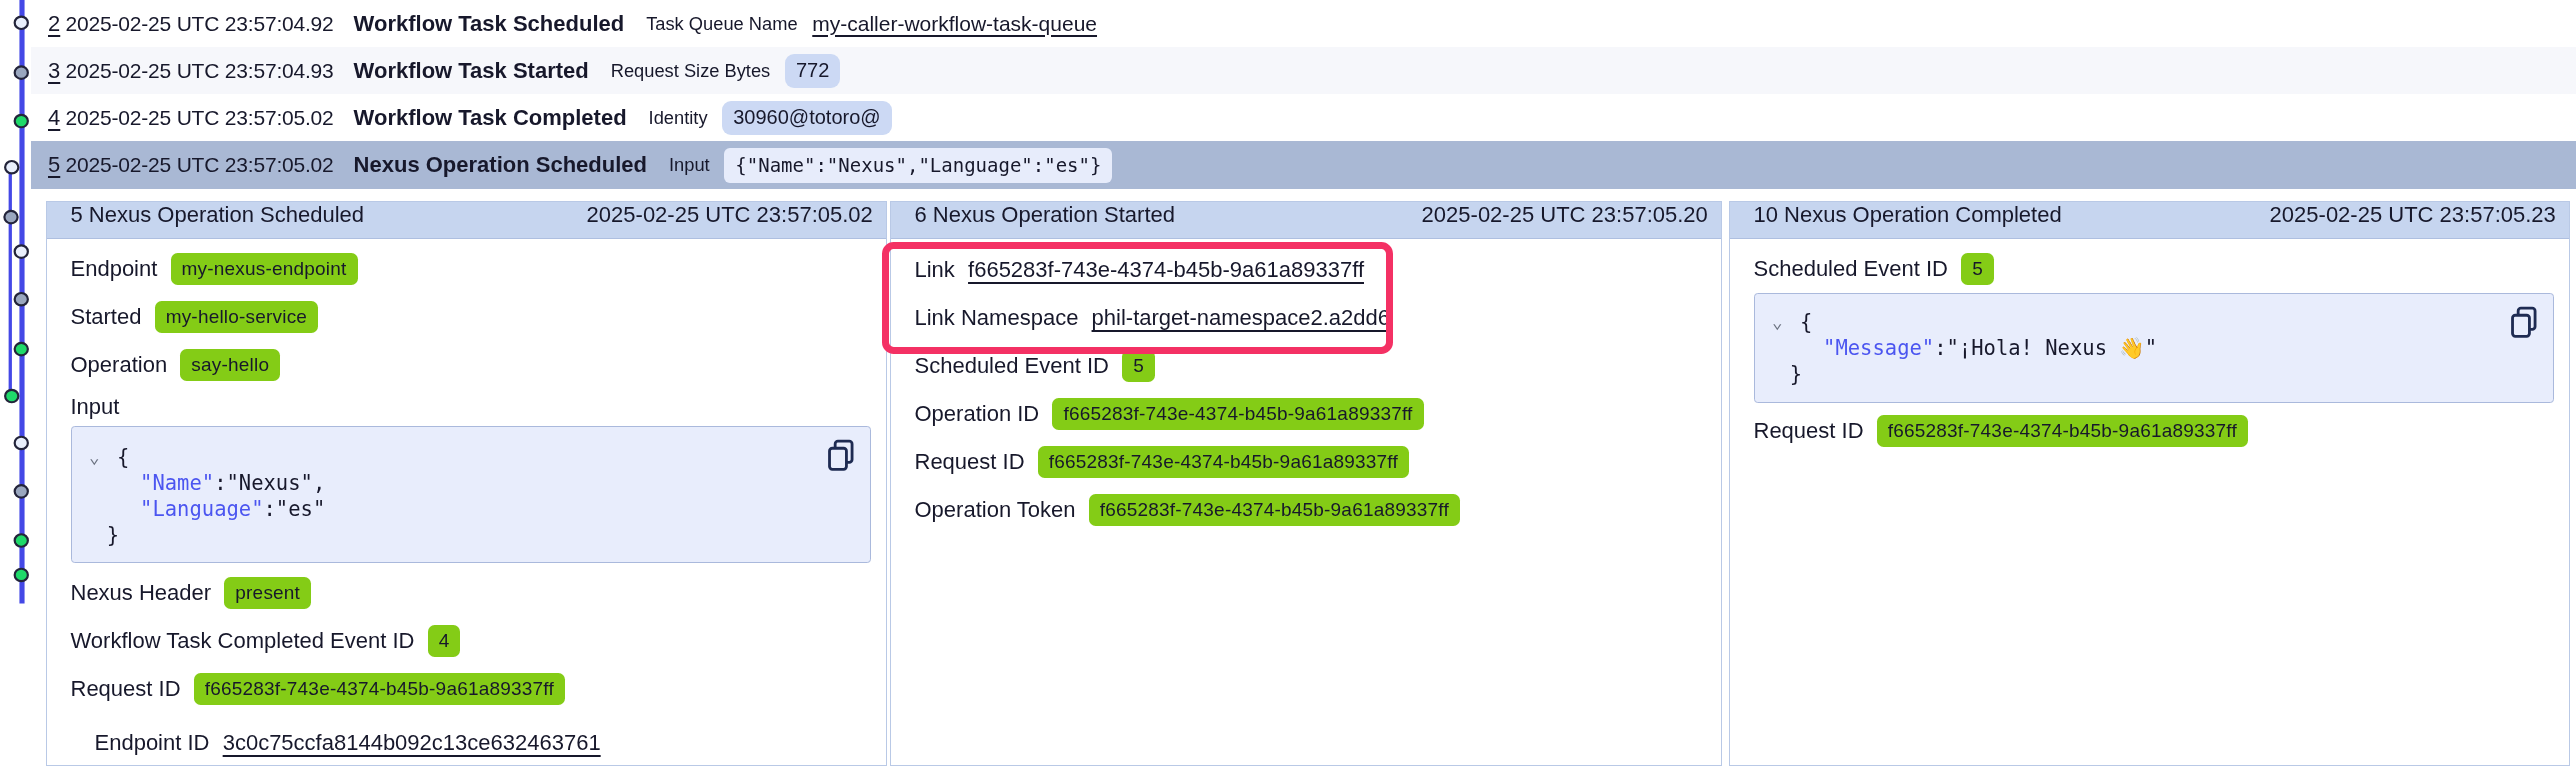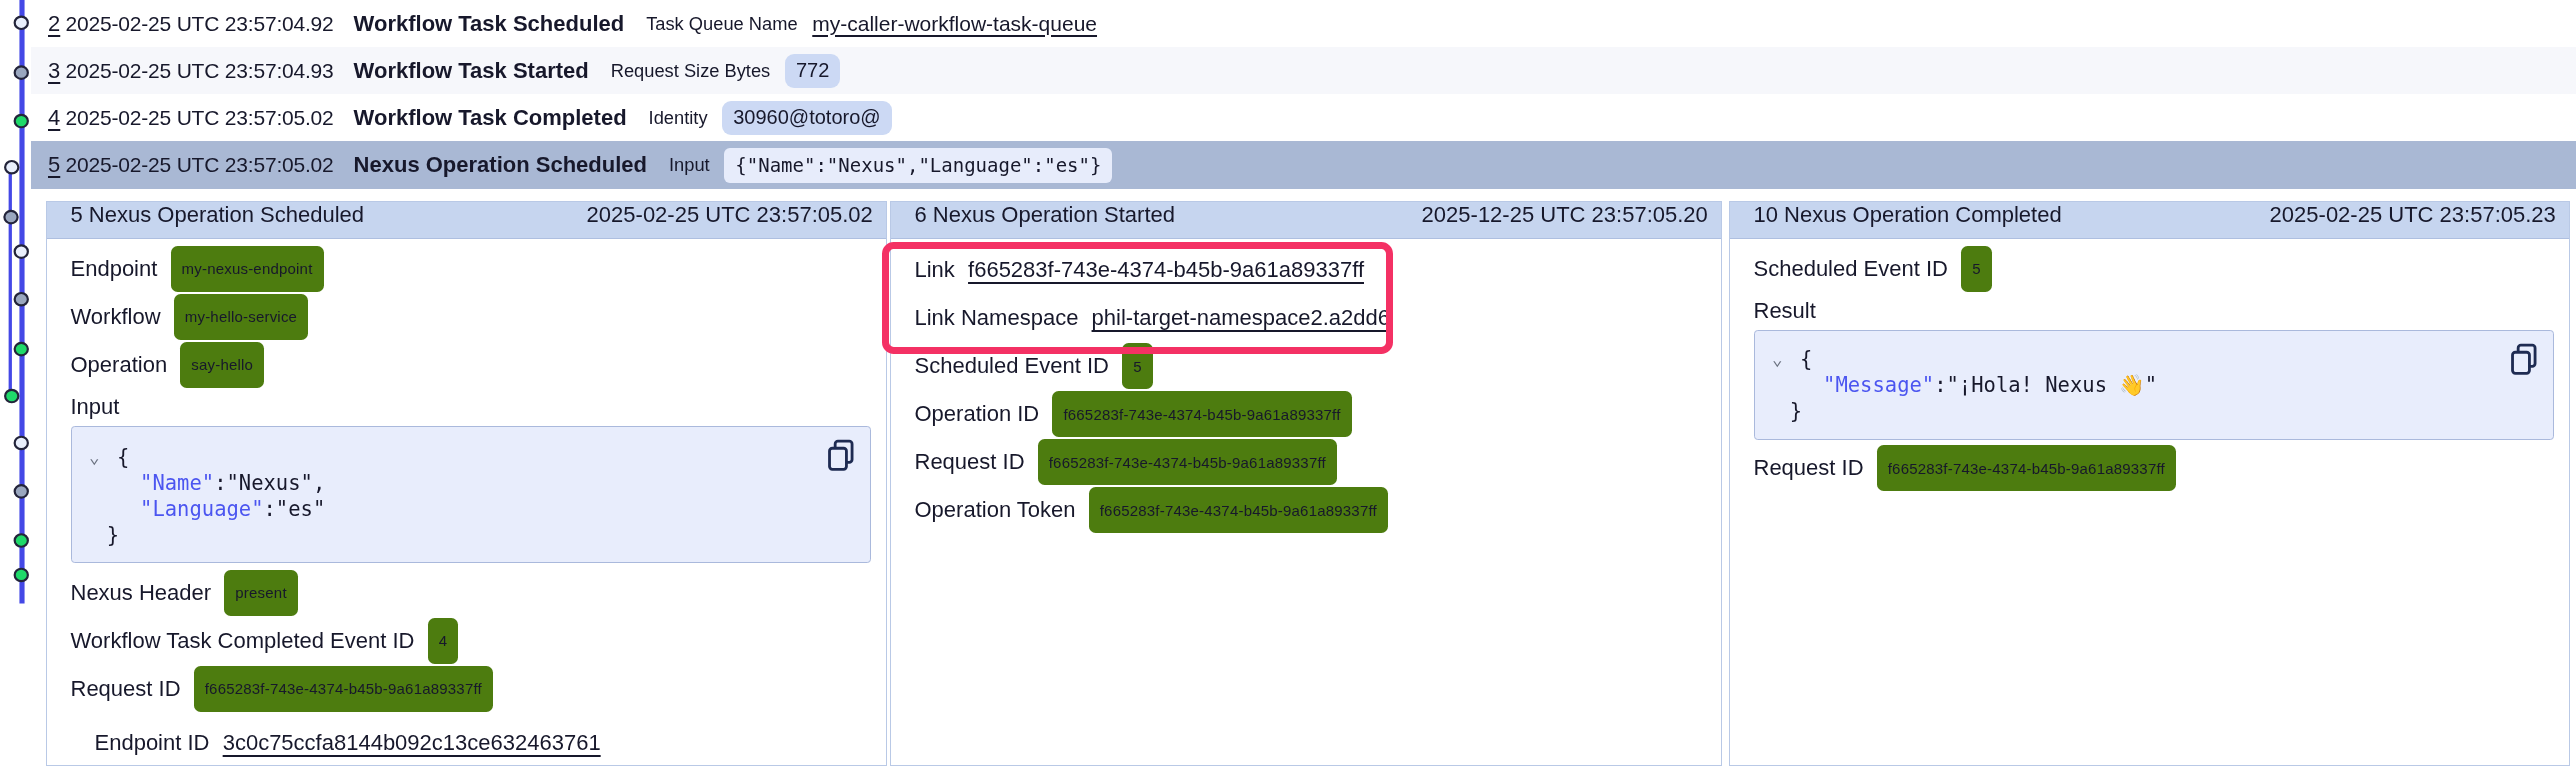--- a/index.html
+++ b/index.html
@@ -49,22 +49,22 @@
   .panel-header {
     height:37px; background:#c6d5ef; border-bottom:0.7px solid #aebfe0;
     display:flex; justify-content:space-between;
     padding:0 13.2px 0 23.5px; font-size:22px;
   }
   .panel-title, .panel-time { white-space:nowrap; }
   .panel-body { padding:5.9px 14.7px 0 23.5px; display:flex; flex-direction:column; }
   .field { display:flex; align-items:center; height:48px; flex:none; }
   .field-label { font-size:22px; margin-right:13.2px; white-space:nowrap; }
   .field-badge {
-    display:inline-flex; align-items:center; background:#4d7c0f;
-    border-radius:6.6px; padding:0 11px; height:46px; font-size:15px;
+    display:inline-flex; align-items:center; background:#84cc16;
+    border-radius:6.6px; padding:0 11px; height:32px; font-size:19px;
     letter-spacing:0.2px; white-space:nowrap;
   }
   .field-link {
     font-size:22px; text-decoration:underline; text-underline-offset:5.1px;
     text-decoration-thickness:1.8px; white-space:nowrap;
   }
   .section-label { display:flex; align-items:center; height:37px; font-size:22px; flex:none; }
 
   
   .code-block {
@@ -144,21 +144,21 @@
     <div class="panel-header">
       <span class="panel-title">5 Nexus Operation Scheduled</span>
       <span class="panel-time">2025-02-25 UTC 23:57:05.02</span>
     </div>
     <div class="panel-body">
       <div class="field">
         <span class="field-label">Endpoint</span>
         <span class="field-badge">my-nexus-endpoint</span>
       </div>
       <div class="field">
-        <span class="field-label">Workflow</span>
+        <span class="field-label">Started</span>
         <span class="field-badge">my-hello-service</span>
       </div>
       <div class="field">
         <span class="field-label">Operation</span>
         <span class="field-badge">say-hello</span>
       </div>
       <div class="section-label">
         <span>Input</span>
       </div>
       <div class="code-block" style="height:137px;">
@@ -199,21 +199,21 @@
       <div class="field" style="margin-top:5.9px;margin-left:24px;">
         <span class="field-label">Endpoint ID</span>
         <span class="field-link">3c0c75ccfa8144b092c13ce632463761</span>
       </div>
     </div>
   </div>
 
   <div class="panel" style="left:890px; width:832px;">
     <div class="panel-header">
       <span class="panel-title">6 Nexus Operation Started</span>
-      <span class="panel-time">2025-12-25 UTC 23:57:05.20</span>
+      <span class="panel-time">2025-02-25 UTC 23:57:05.20</span>
     </div>
     <div class="panel-body" style="padding-top:7.3px;">
       <div class="field">
         <span class="field-label">Link</span>
         <span class="field-link">f665283f-743e-4374-b45b-9a61a89337ff</span>
       </div>
       <div class="field">
         <span class="field-label">Link Namespace</span>
         <span class="field-link">phil-target-namespace2.a2dd6</span>
       </div>
@@ -239,23 +239,20 @@
   <div class="panel" style="left:1729px; width:841px;">
     <div class="panel-header">
       <span class="panel-title">10 Nexus Operation Completed</span>
       <span class="panel-time">2025-02-25 UTC 23:57:05.23</span>
     </div>
     <div class="panel-body">
       <div class="field">
         <span class="field-label">Scheduled Event ID</span>
         <span class="field-badge">5</span>
       </div>
-      <div class="section-label">
-        <span>Result</span>
-      </div>
       <div class="code-block" style="height:110px; padding-top:15.4px;">
         <div class="code-line">
           <span class="code-chevron">⌄</span>
           <span>{</span>
         </div>
         <div class="code-line code-indent-key">
           <span class="json-key">"Message"</span>
             <span>: </span>
             <span>"¡Hola! Nexus 👋"</span>
         </div>

